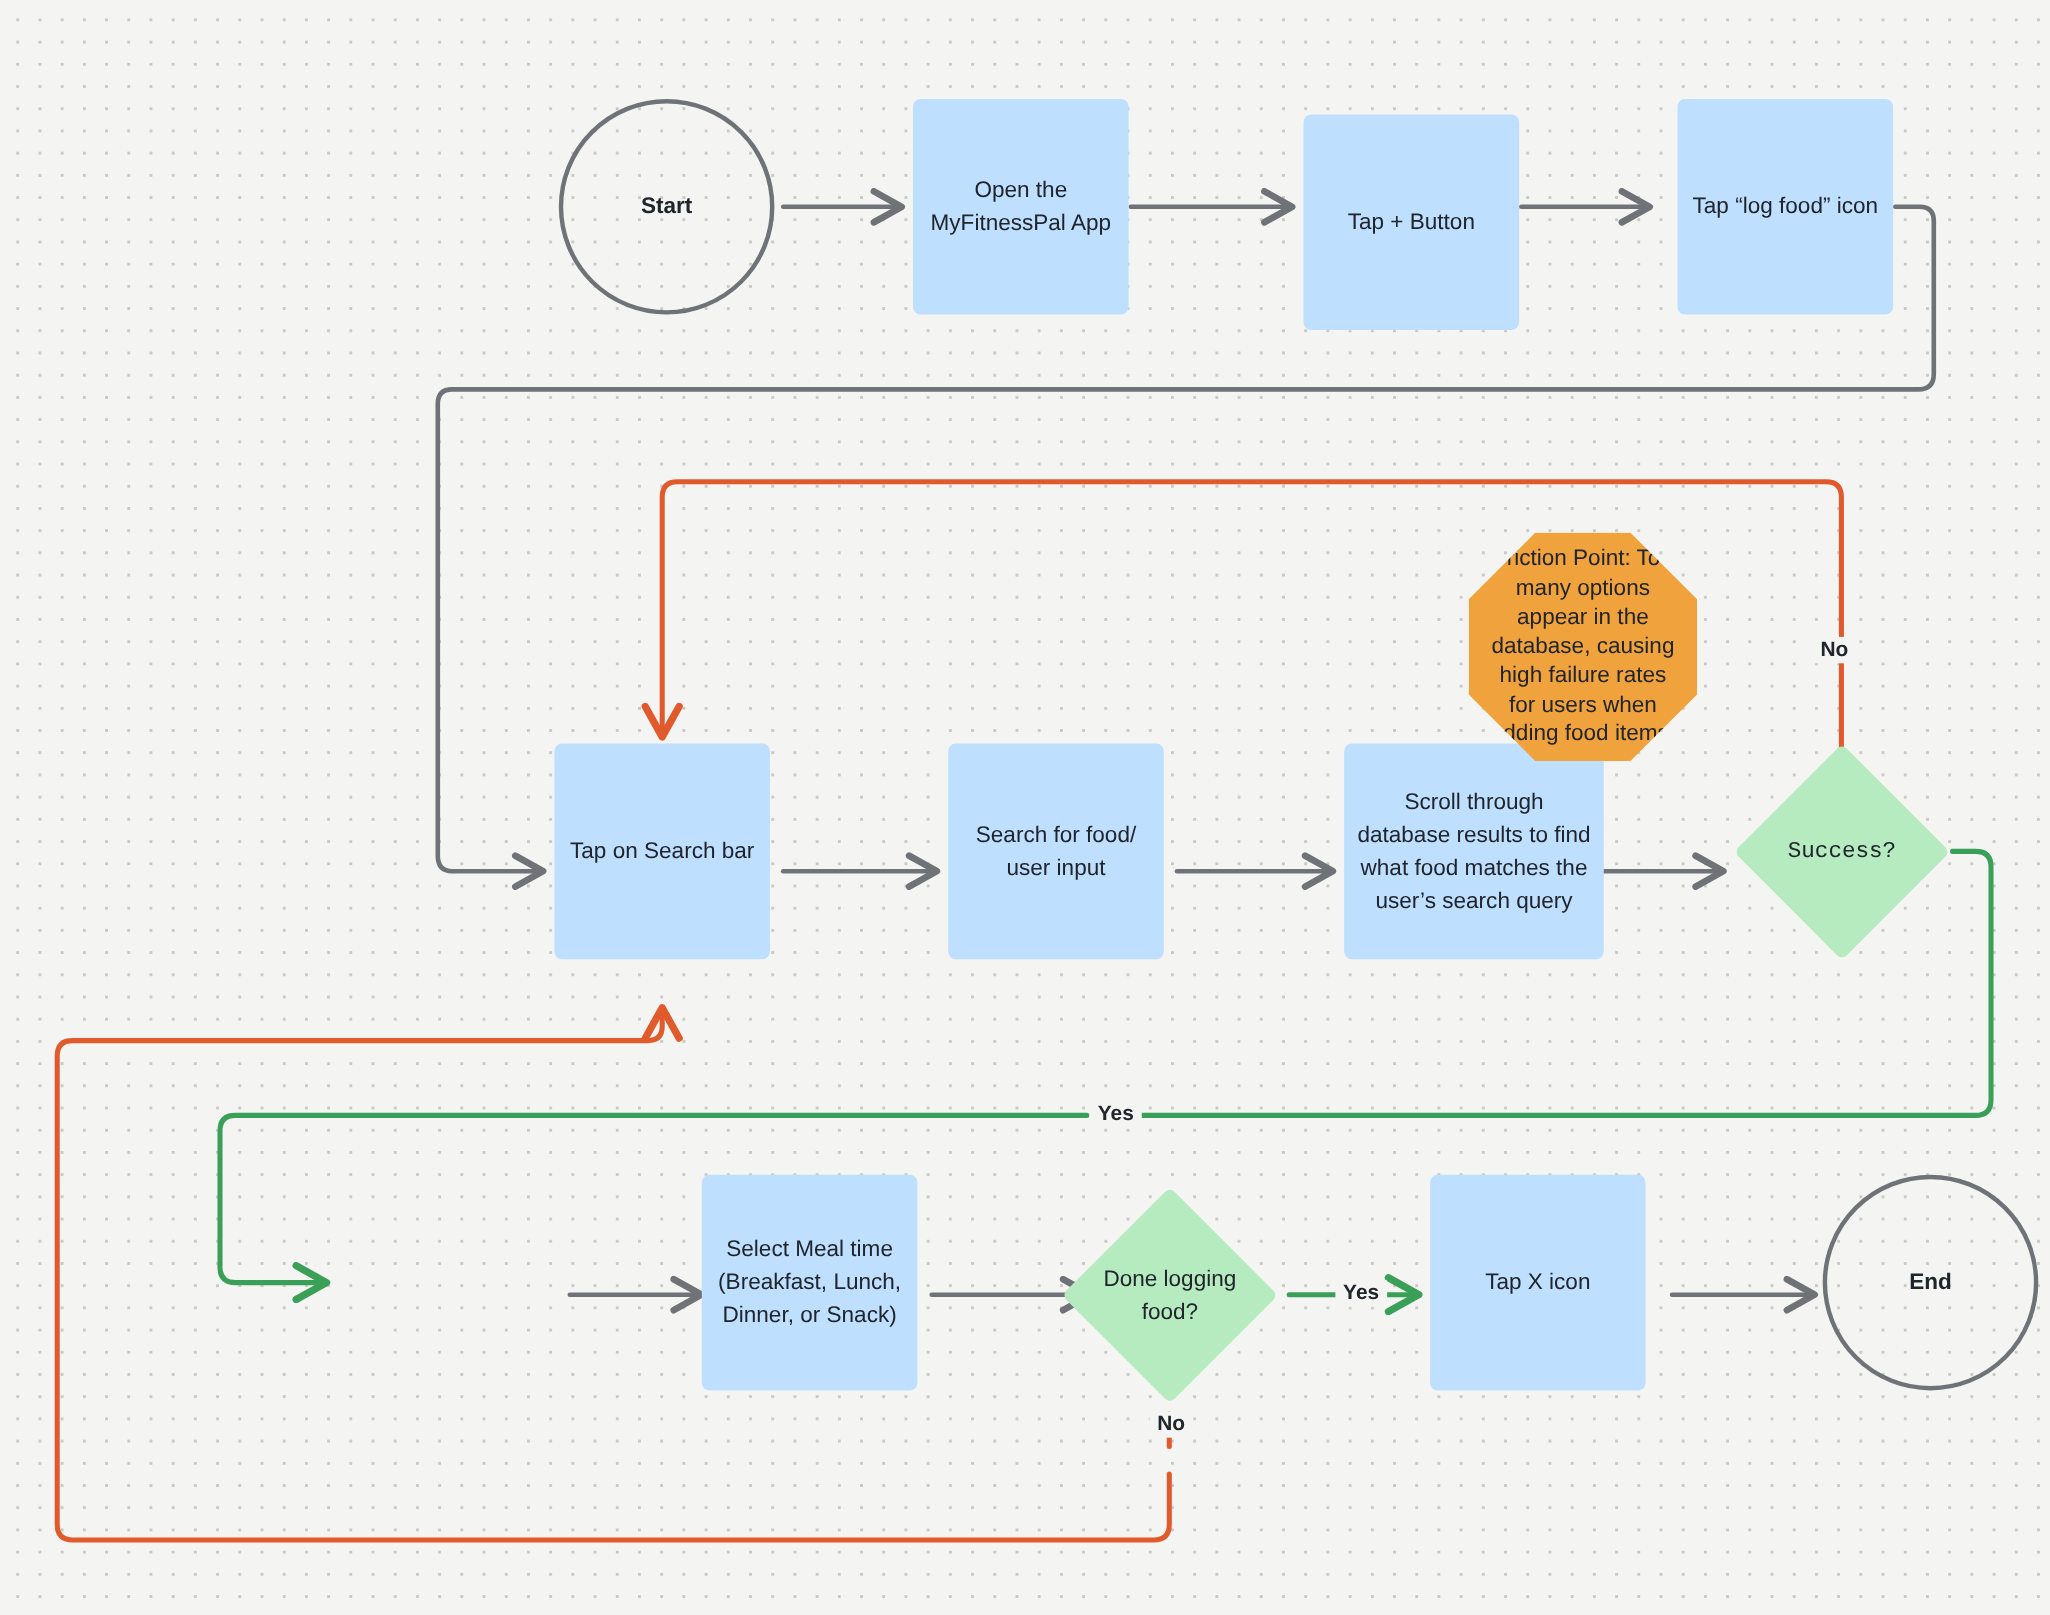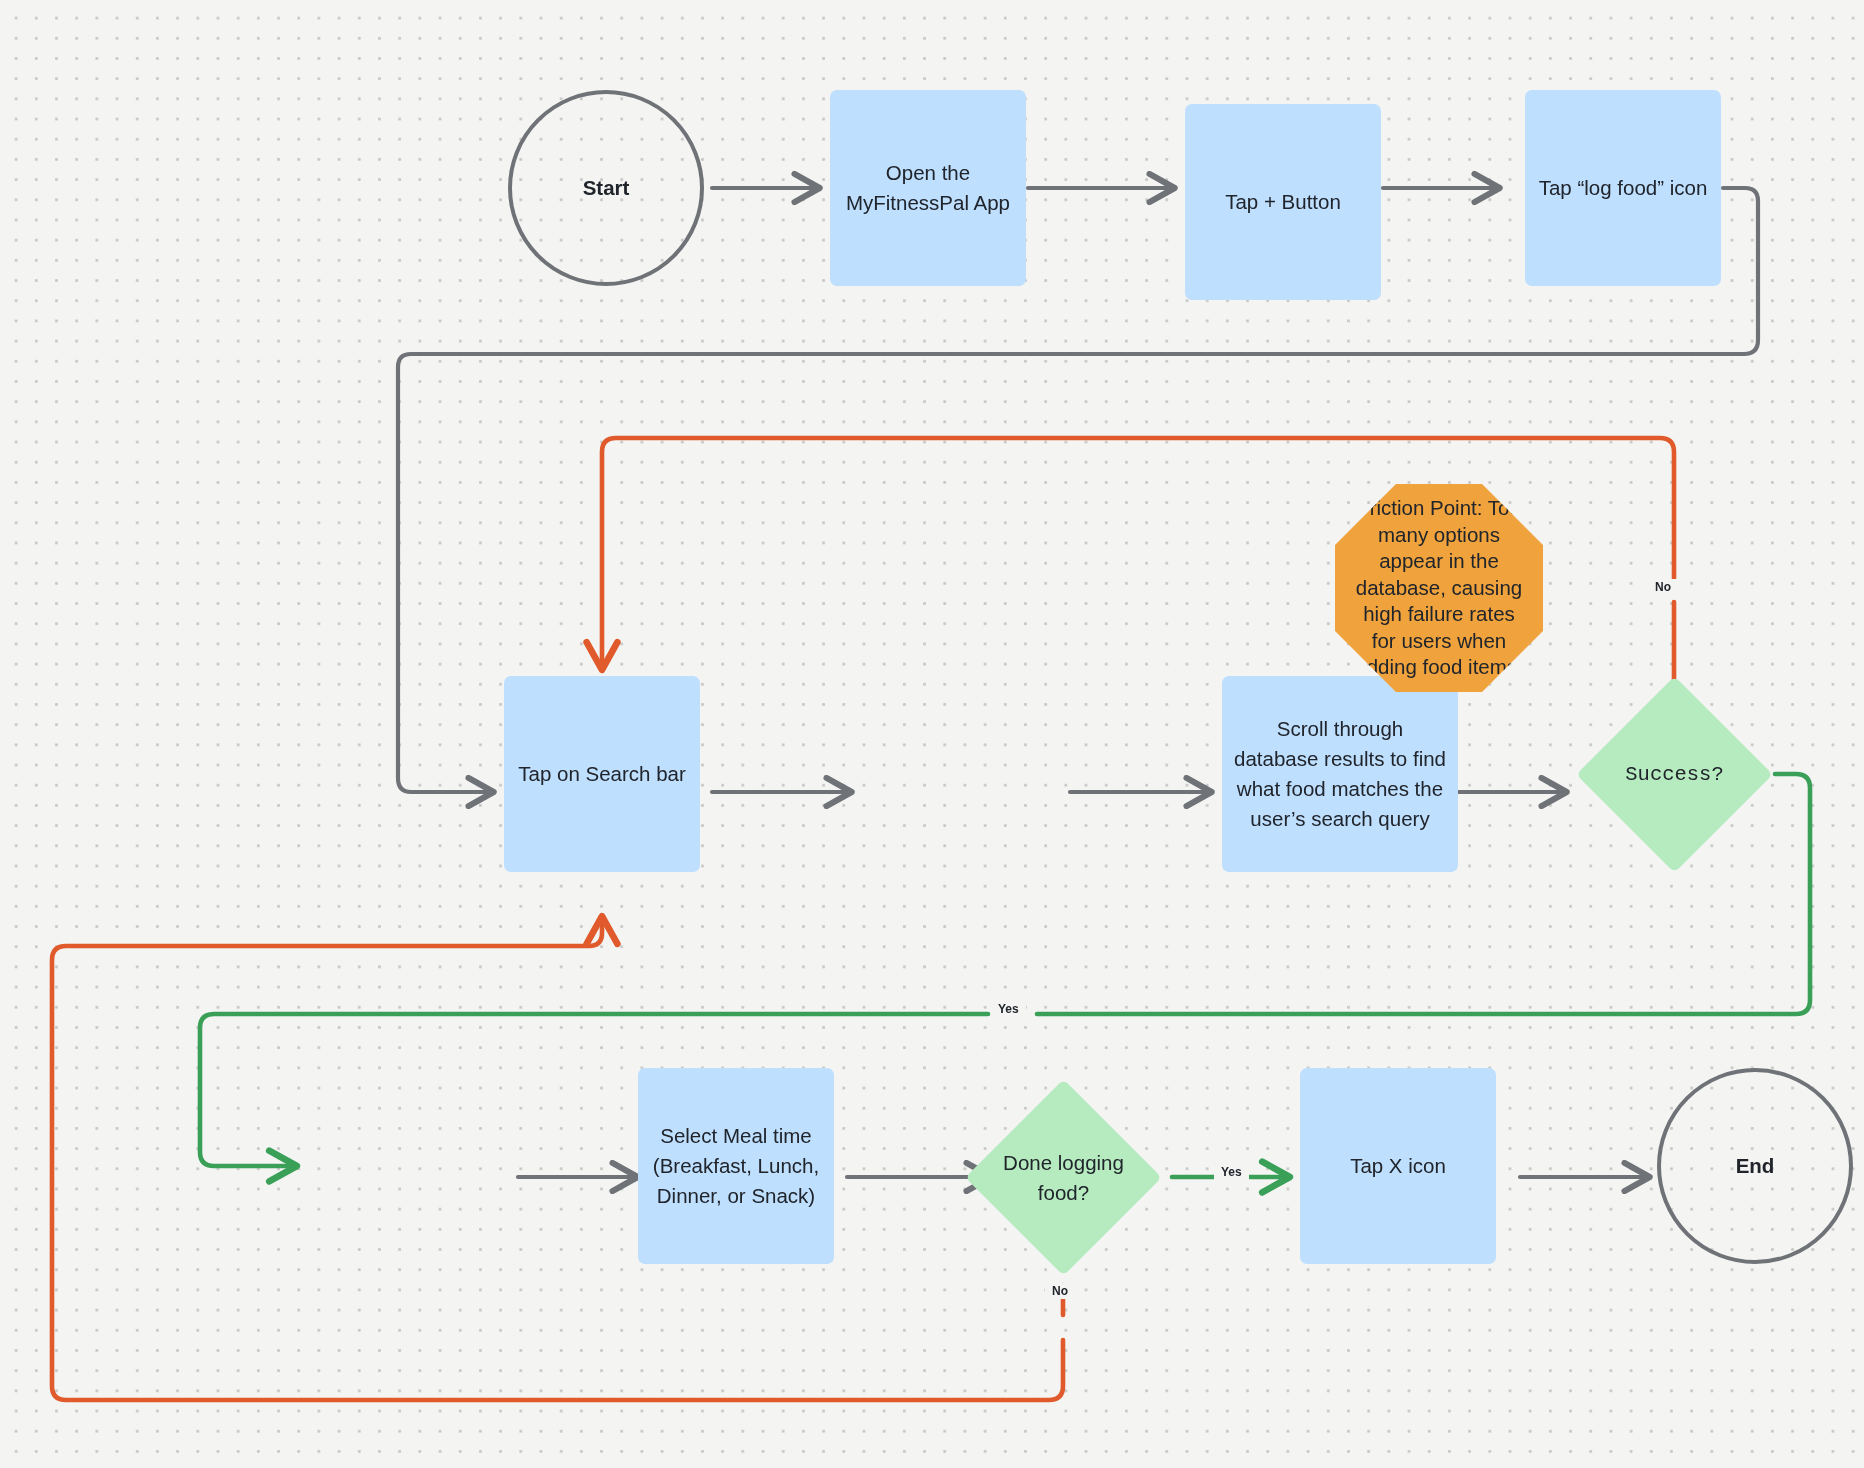--- a/index.html
+++ b/index.html
@@ -30,21 +30,21 @@
   .diamond-shape{position:absolute;inset:0;background:#b6ebc0;transform:rotate(45deg);border-radius:6px;}
   .diamond-label{position:absolute;inset:0;display:flex;align-items:center;justify-content:center;
     text-align:center;color:#20242b;font-size:20.5px;line-height:30px;}
   .octagon{
     position:absolute;background:#f0a33c;
     clip-path:polygon(29.3% 0%, 70.7% 0%, 100% 29.3%, 100% 70.7%, 70.7% 100%, 29.3% 100%, 0% 70.7%, 0% 29.3%);
     display:flex;align-items:center;justify-content:center;text-align:center;
     color:#20242b;font-size:20.5px;line-height:26.5px;padding:0 16px;box-sizing:border-box;
   }
   .edge-label{
-    position:absolute;color:#20242b;font-size:12px;font-weight:bold;
+    position:absolute;color:#20242b;font-size:19px;font-weight:bold;
     background:#f4f4f3;padding:1px 7px;white-space:nowrap;text-align:right;
   }
 </style>
 </head>
 <body>
 
 <div id="canvas">
 
   <svg id="edges" viewBox="0 0 1864 1468">
     <defs>
@@ -100,20 +100,23 @@
   </div>
 
   <div class="node box" style="left:1525px;top:90px;width:196px;height:196px;">
     <span>Tap “log food” icon</span>
   </div>
 
   <div class="node box" style="left:504px;top:676px;width:196px;height:196px;">
     <span>Tap on Search bar</span>
   </div>
 
+  <div class="node box" style="left:862px;top:676px;width:196px;height:196px;">
+    <span>Search for food/ user input</span>
+  </div>
 
   <div class="node box" style="left:1222px;top:676px;width:236px;height:196px;justify-content:flex-end;">
     <span>Scroll through database results to find what food matches the user’s search query</span>
   </div>
 
   <div class="diamond-wrap" style="left:1605px;top:705px;width:139px;height:139px;font-family:Liberation Mono, monospace;">
     <div class="diamond-shape"></div>
     <div class="diamond-label" style="left:-32px;right:-32px;">Success?</div>
   </div>
 

